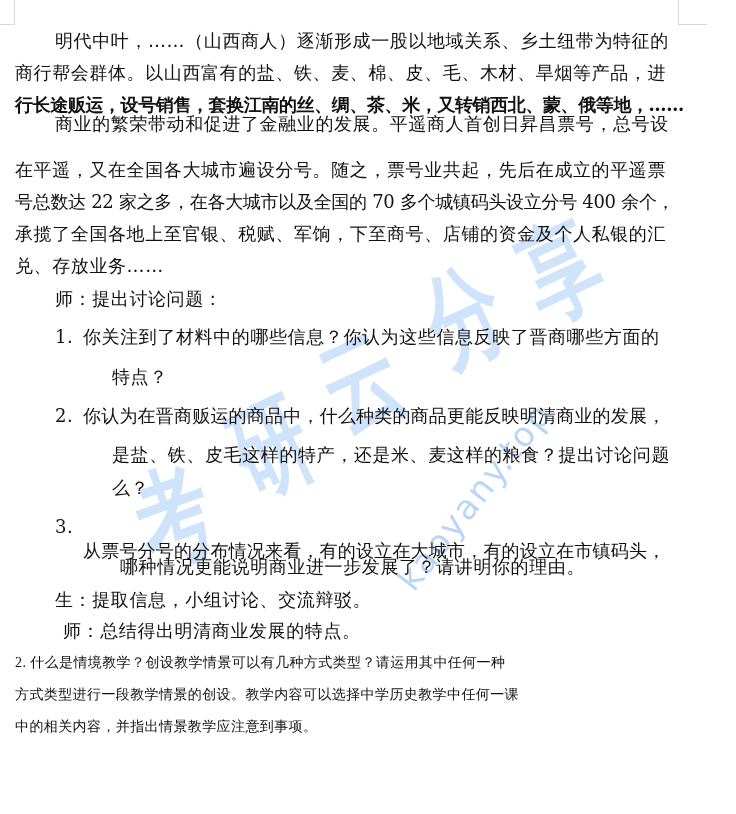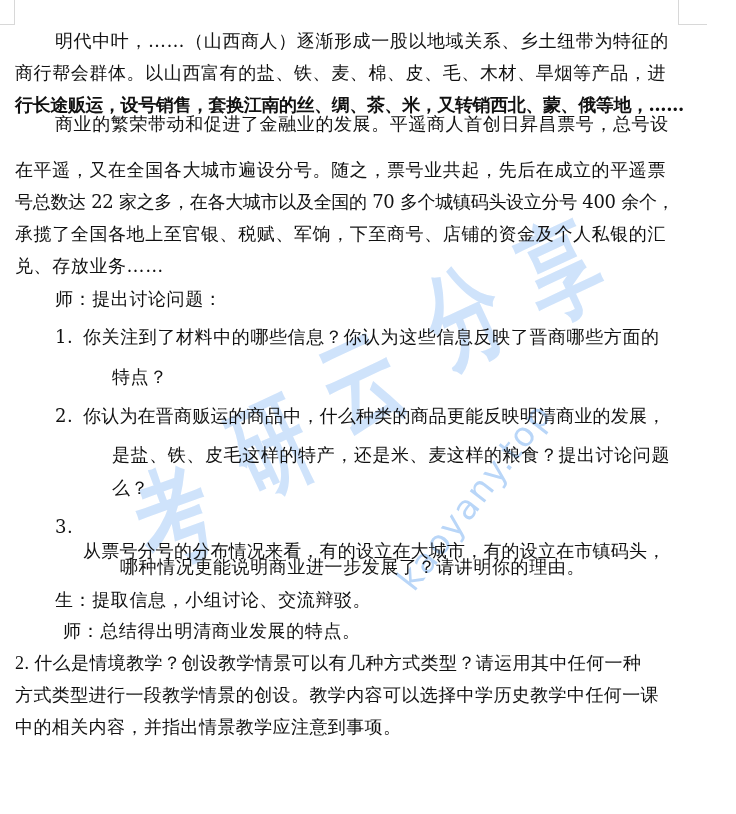--- a/index.html
+++ b/index.html
@@ -62,21 +62,21 @@
     }
     .line {
       position: absolute;
       font-size: 18px;
       line-height: 22px;
       white-space: nowrap;
       letter-spacing: 0.6px;
     }
     .q2 {
       font-family: "Liberation Serif", "DejaVu Serif", serif;
-      font-size: 18px;
+      font-size: 14px;
       letter-spacing: 0.4px;
     }
   </style>
 </head>
 <body>
 
 <div class="corner corner-tl"></div>
 <div class="corner corner-tr"></div>
 
 <div class="watermark">

